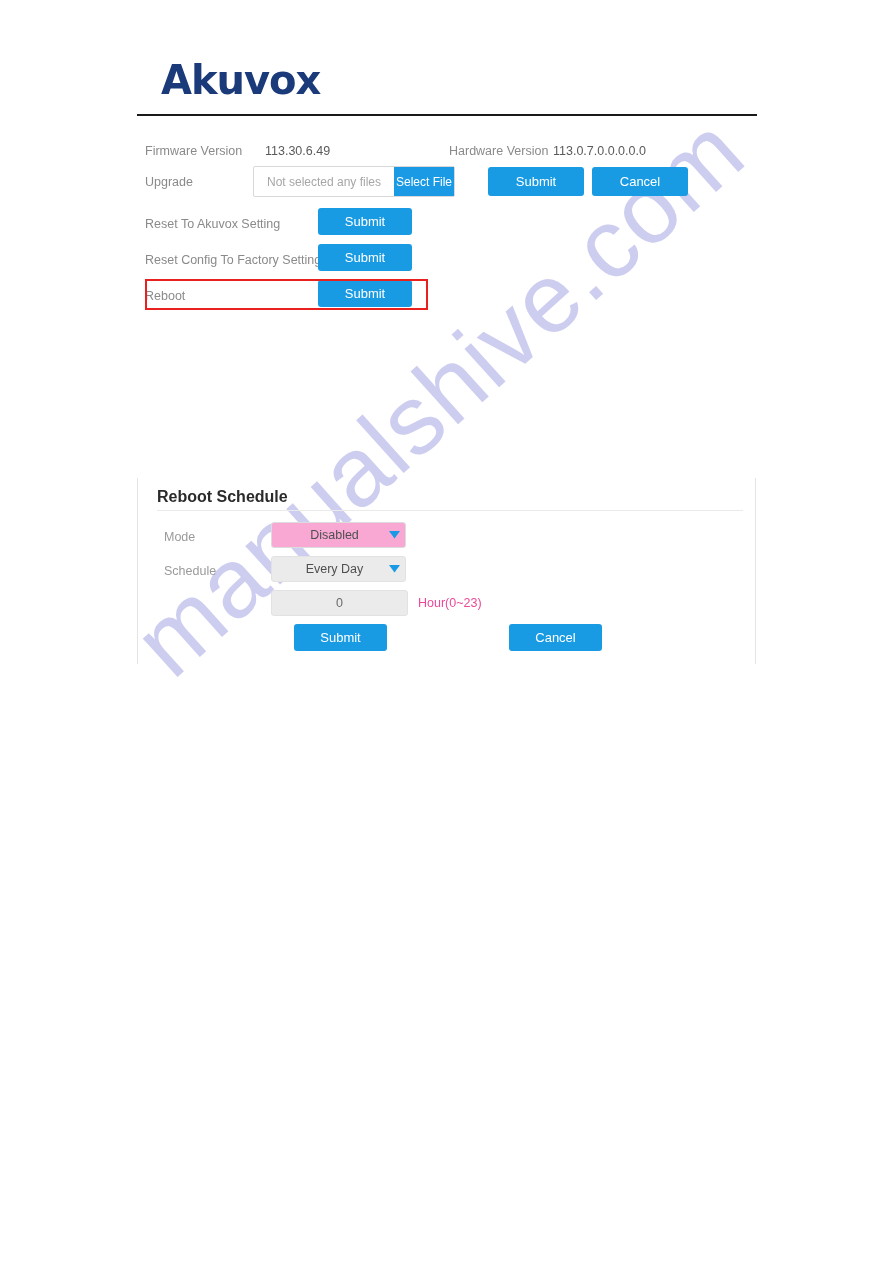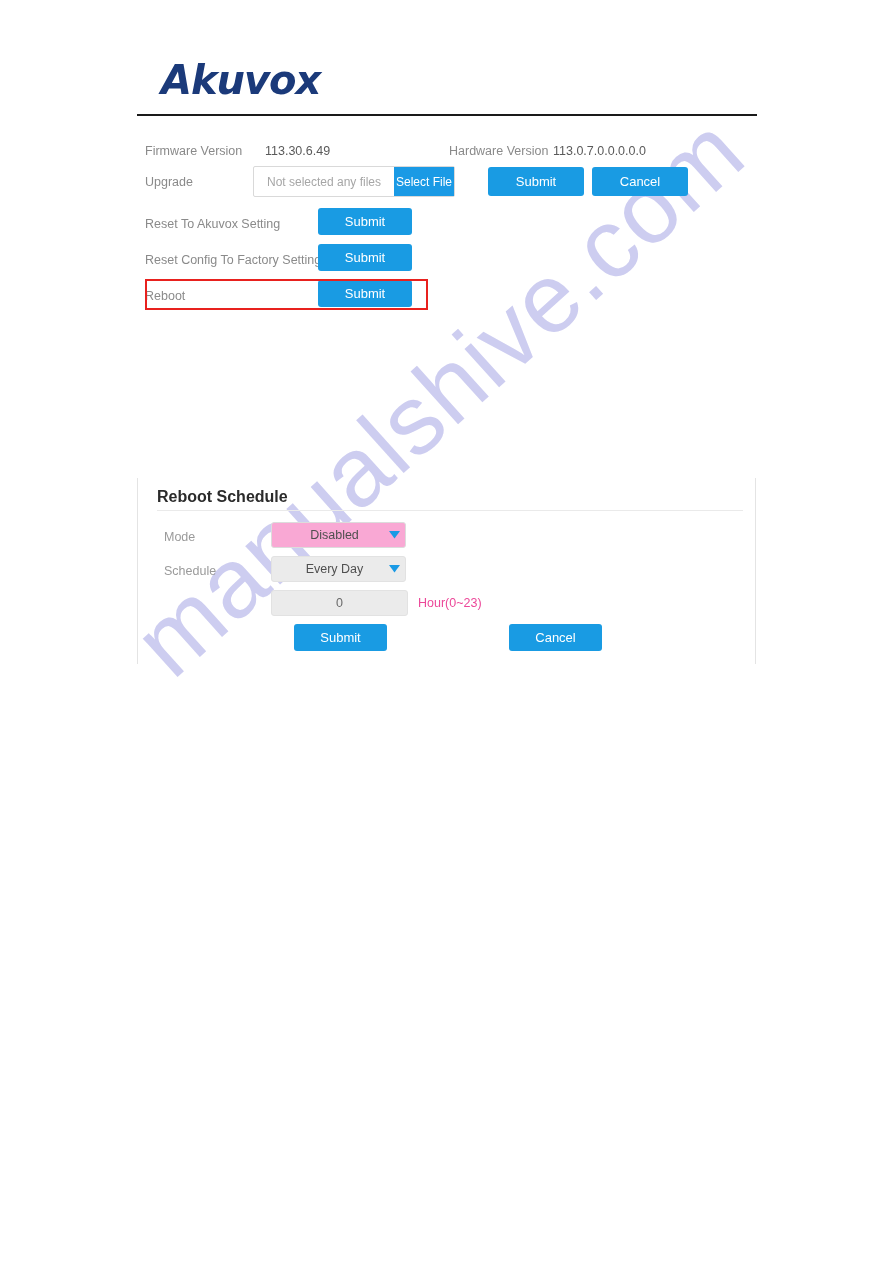--- a/index.html
+++ b/index.html
@@ -63,21 +63,20 @@
     position: absolute;
     left: 24px;
     top: 0;
     display: flex;
     align-items: flex-end;
   }
   .logo-akuvox {
     font-family: "DejaVu Sans", sans-serif;
     font-size: 40px;
     font-weight: bold;
-    font-style: italic;
     color: #1b3a7a;
     letter-spacing: -1px;
     line-height: 44px;
   }
   .logo-tagline {
     margin-left: 6px;
     display: flex;
     flex-direction: column;
     line-height: 1;
     padding-bottom: 1px;

